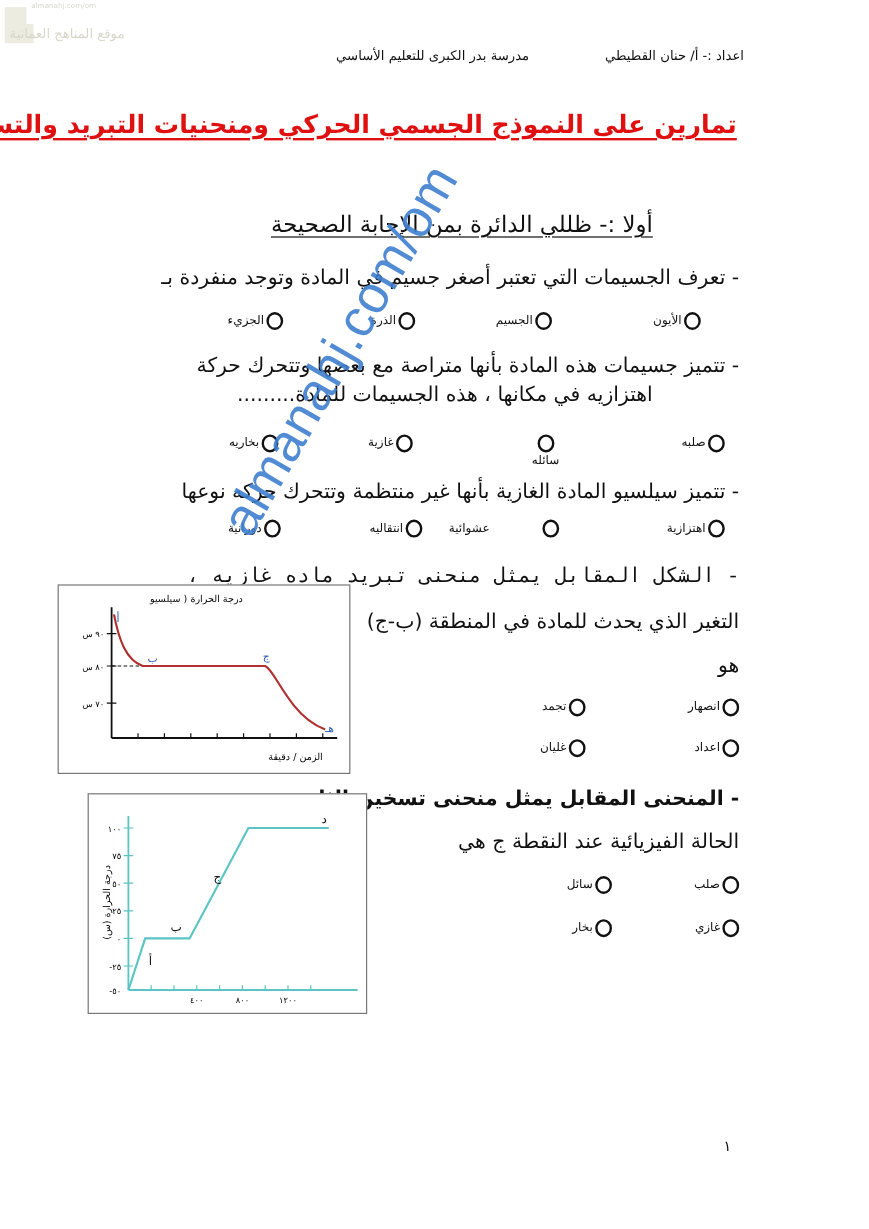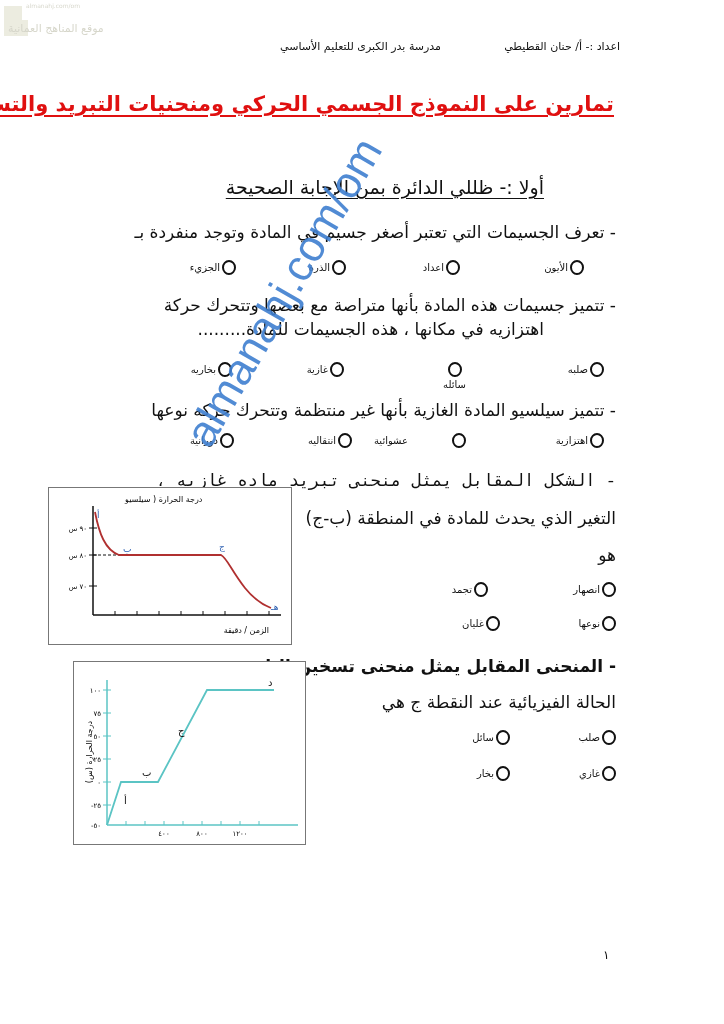--- a/index.html
+++ b/index.html
@@ -54,21 +54,21 @@
 
 <div class="abs section rtl">أولا :- ظللي الدائرة بمن الإجابة الصحيحة</div>
 
 <div class="abs q rtl" style="top:222px; right:108px;">- تعرف الجسيمات التي تعتبر أصغر جسيم في المادة وتوجد منفردة بـ</div>
 <div class="abs opt rtl" style="top:260px; right:140px;">
     <span class="circle"></span>
     <span>الأيون</span>
   </div>
 <div class="abs opt rtl" style="top:260px; right:264px;">
     <span class="circle"></span>
-    <span>اعداد</span>
+    <span>الجسيم</span>
   </div>
 <div class="abs opt rtl" style="top:260px; right:378px;">
     <span class="circle"></span>
     <span>الذرة</span>
   </div>
 <div class="abs opt rtl" style="top:260px; right:488px;">
     <span class="circle"></span>
     <span>الجزيء</span>
   </div>
 
@@ -115,23 +115,23 @@
 <div class="abs opt rtl" style="top:582px; right:108px;">
     <span class="circle"></span>
     <span>انصهار</span>
   </div>
 <div class="abs opt rtl" style="top:582px; right:236px;">
     <span class="circle"></span>
     <span>تجمد</span>
   </div>
 <div class="abs opt rtl" style="top:616px; right:108px;">
     <span class="circle"></span>
-    <span>نوعها</span>
-  </div>
-<div class="abs opt rtl" style="top:616px; right:224px;">
+    <span>اعداد</span>
+  </div>
+<div class="abs opt rtl" style="top:616px; right:236px;">
     <span class="circle"></span>
     <span>غليان</span>
   </div>
 
 <div class="abs q rtl" style="top:656px; right:108px;font-weight:bold;">- المنحنى المقابل يمثل منحنى تسخين الثلج،</div>
 <div class="abs q rtl" style="top:692px; right:108px;">الحالة الفيزيائية عند النقطة ج هي</div>
 <div class="abs opt rtl" style="top:730px; right:108px;">
     <span class="circle"></span>
     <span>صلب</span>
   </div>

